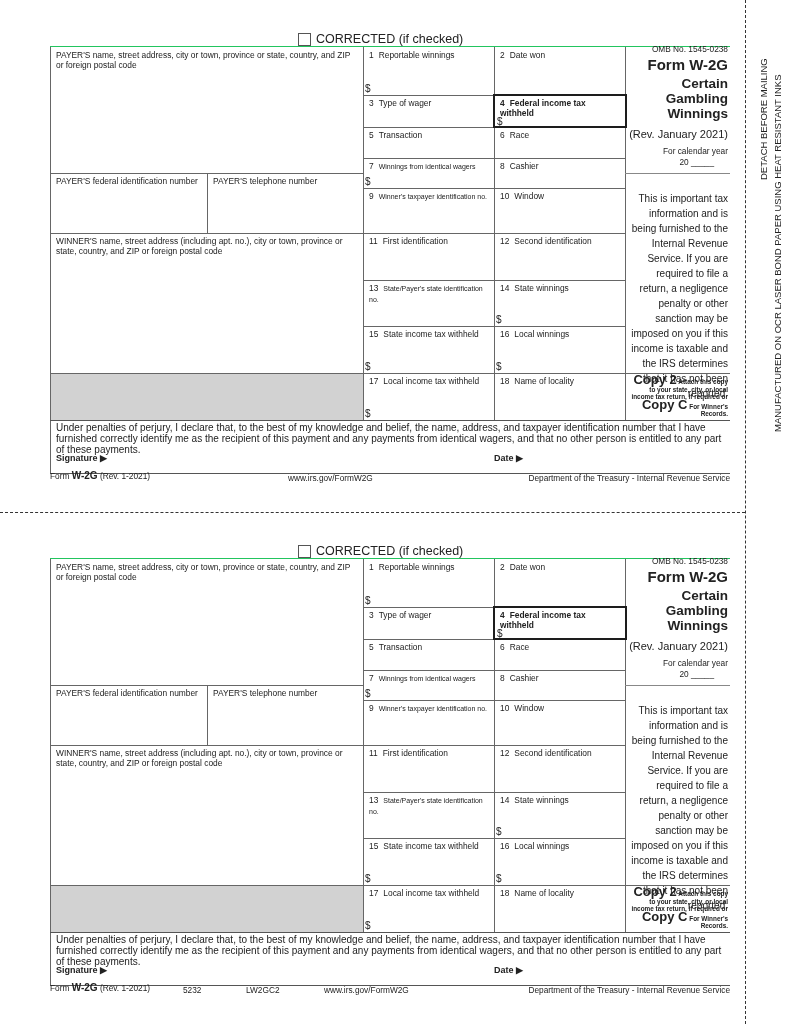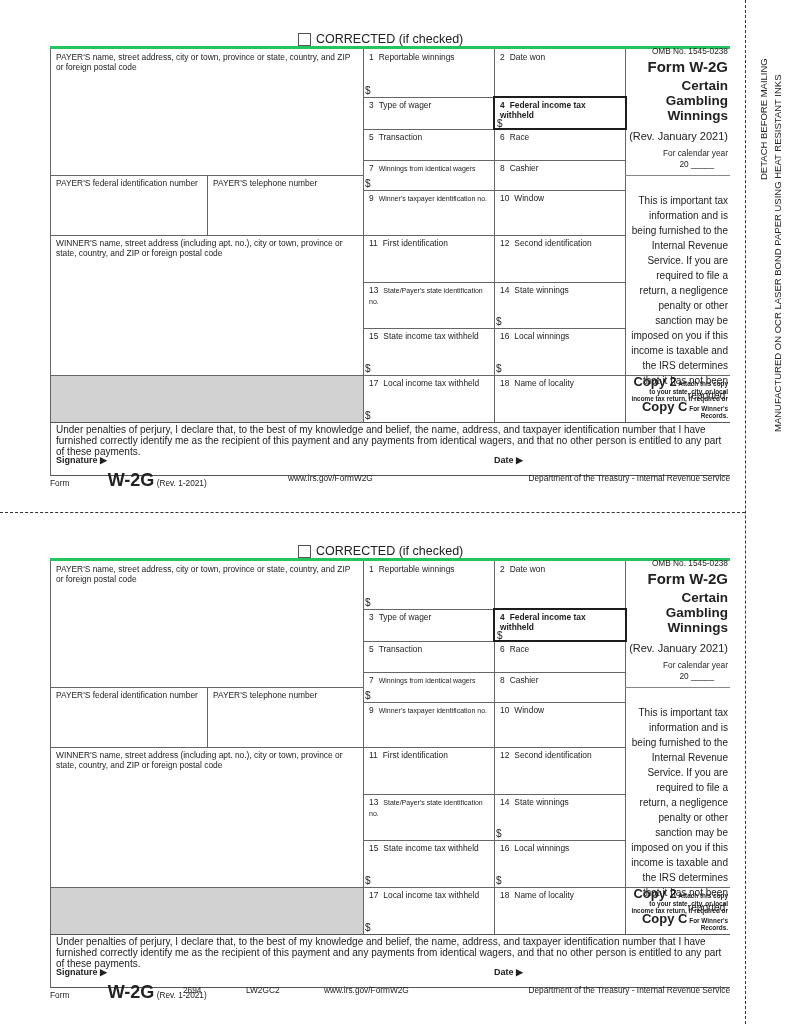--- a/index.html
+++ b/index.html
@@ -3,21 +3,21 @@
 <meta charset="utf-8">
 <style>
   html, body { margin:0; padding:0; background:#ffffff; }
   body { width:792px; height:1024px; position:relative; overflow:hidden;
          font-family:"Liberation Sans", sans-serif; color:#222; }
   .copy { position:absolute; left:0; width:792px; height:512px; }
   .copy-a { top:0; }
   .copy-b { top:512px; }
   .corrected { position:absolute; left:298px; top:32px; font-size:12.5px; color:#222; display:flex; align-items:center; }
   .corrected .chk { width:11px; height:11px; border:1px solid #555; margin-right:5px; display:inline-block; background:#fff; }
-  .grid { position:absolute; left:50px; top:46px; width:680px; height:427px; border-top:3px solid #22c55e; }
+  .grid { position:absolute; left:50px; top:46px; width:680px; height:427px; border-top:1px solid #22c55e; }
   .cell { position:absolute; box-sizing:border-box; font-size:8.4px; line-height:10px; padding:3px 6px; color:#222; }
   .vl { position:absolute; width:1px; background:#666; }
   .hl { position:absolute; height:1px; background:#666; }
   .dollar { position:absolute; left:2px; bottom:1px; font-size:10px; color:#222; }
   .num { margin-right:5px; }
   .small { font-size:7px; }
   .box4 { border:2.5px solid #1d1d1d; }
   .gray { position:absolute; background:#d2d2d2; }
   .info { position:absolute; left:577px; text-align:right; width:101px; }
   .omb { top:-3px; font-size:8.3px; }
@@ -25,21 +25,21 @@
   .sub { top:29px; font-size:13.5px; font-weight:bold; line-height:15px; }
   .rev { top:81px; font-size:11px; }
   .cal { top:99px; font-size:8.3px; line-height:11px; }
   .notice { top:144px; font-size:10px; line-height:15px; }
   .copytext { top:329px; font-size:6.4px; line-height:7.6px; font-weight:bold; }
   .copytext .big { font-size:13px; }
   .perjury { position:absolute; left:6px; top:375px; width:670px; font-size:10px; line-height:11px; }
   .sig { position:absolute; left:6px; top:406px; font-size:9px; font-weight:bold; }
   .date { position:absolute; left:444px; top:406px; font-size:9px; font-weight:bold;text-align:right; }
   .footer { position:absolute; top:472px; left:50px; width:680px; font-size:8.3px; }
-  .footer .fw2g { font-size:18px; font-weight:bold;margin-left:36px; }
+  .footer .fw2g { font-size:10px; font-weight:bold; }
   .footer .url { position:absolute; left:238px; top:3px; }
   .footer .dept { position:absolute; right:0; top:3px; }
   .footer .code1 { position:absolute; left:133px; top:3px; }
   .footer .code2 { position:absolute; left:196px; top:3px; }
   .cutline-h { position:absolute; left:0; top:512px; width:745px; border-top:1.5px dashed #333; }
   .cutline-v { position:absolute; left:745px; top:0; height:1024px; border-left:1.5px dashed #333; }
   .sidetext { position:absolute; left:752px; top:0; width:40px; height:440px; }
   .sidetext span { position:absolute; white-space:nowrap; font-size:9.5px; transform-origin:left top; transform:rotate(-90deg); color:#222; }
 </style>
 </head>
@@ -313,17 +313,17 @@
   <span>Form</span>
   <span class="fw2g">W-2G</span>
   <span>(Rev. 1-2021)</span>
   <span class="url">www.irs.gov/FormW2G</span>
   <span class="dept">Department of the Treasury - Internal Revenue Service</span>
 </div>
 <div class="footer" style="top:982px;">
   <span>Form</span>
   <span class="fw2g">W-2G</span>
   <span>(Rev. 1-2021)</span>
-  <span class="code1">2694</span>
+  <span class="code1">5232</span>
   <span class="code2">LW2GC2</span>
   <span class="url" style="left:274px;">www.irs.gov/FormW2G</span>
   <span class="dept">Department of the Treasury - Internal Revenue Service</span>
 </div>
 
 </body></html>

